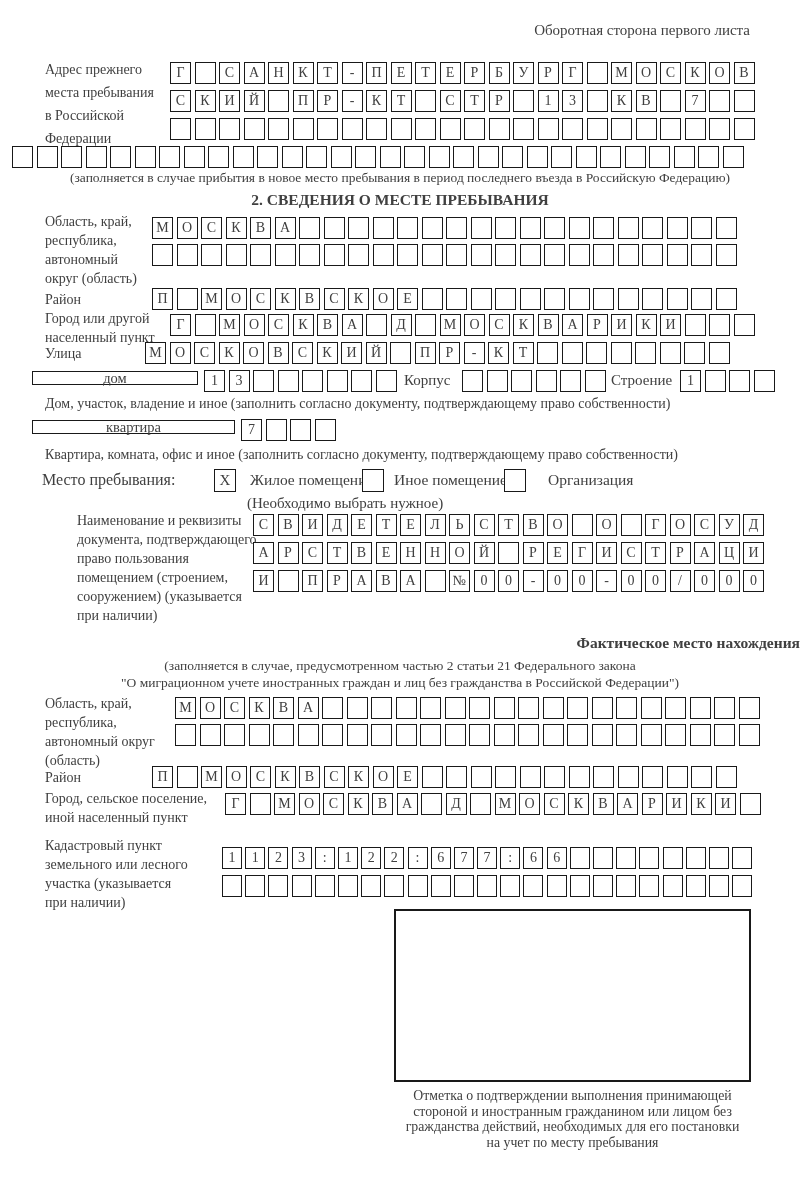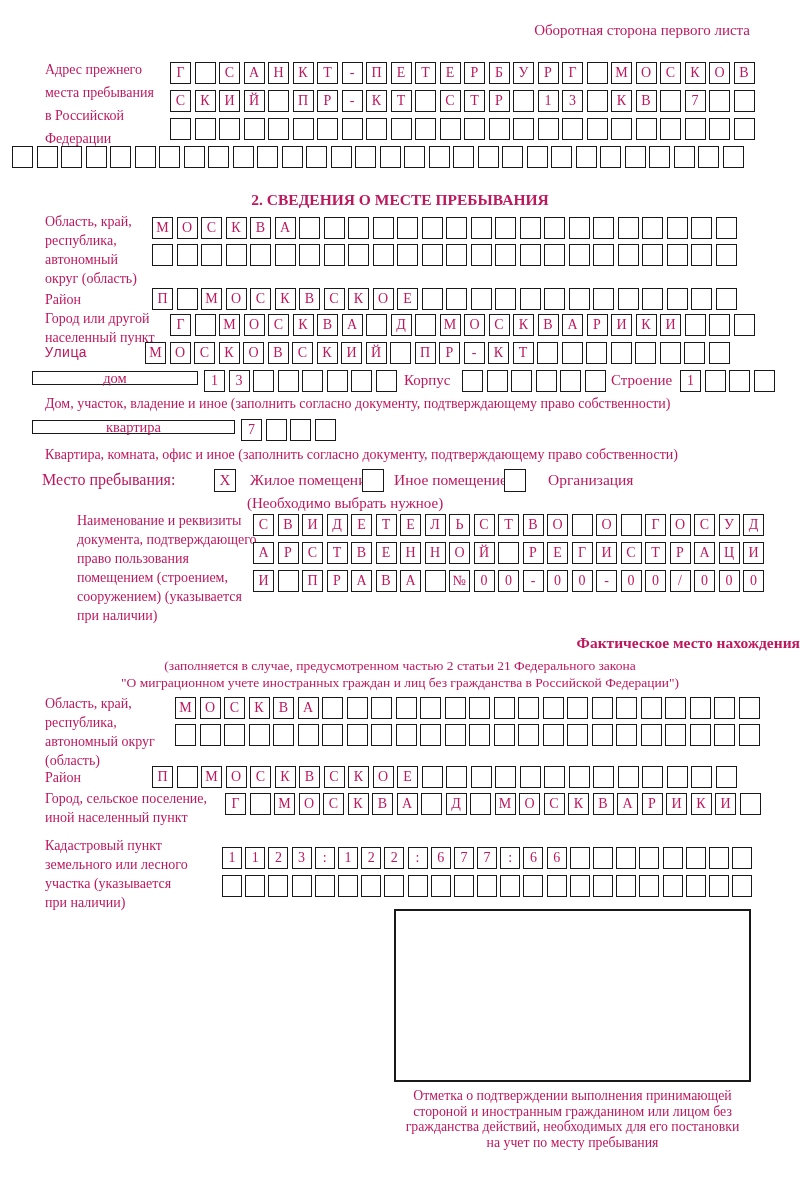--- a/index.html
+++ b/index.html
@@ -1,17 +1,17 @@
 <!DOCTYPE html>
 <html><head>
 <meta charset="utf-8">
 <style>
   html,body{margin:0;padding:0;background:#fff;}
   .page{position:relative;width:800px;height:1180px;background:#fff;overflow:hidden;
-        font-family:"Liberation Serif","DejaVu Serif",serif;color:#be185d;}
+        font-family:"Liberation Serif","DejaVu Serif",serif;color:#404040;}
   .abs{position:absolute;}
   .grid{display:flex;gap:3.5px;}
   .cell{flex:none;width:21px;height:22px;border:1.8px solid #191919;box-sizing:border-box;
         display:flex;align-items:center;justify-content:center;font-size:14px;background:#fff;}
   .grid.cad{gap:3.2px;}
   .grid.cad .cell{width:20px;}
   .lbl{font-size:14px;line-height:19px;white-space:nowrap;}
   .lbl-lines div{font-size:14px;line-height:19px;white-space:nowrap;}
   .prevlbl div{line-height:23px;}
   .cap{font-size:15px;white-space:nowrap;}
@@ -142,20 +142,21 @@
       <div class="cell"></div>
       <div class="cell"></div>
       <div class="cell"></div>
       <div class="cell"></div>
       <div class="cell"></div>
       <div class="cell"></div>
       <div class="cell"></div>
       <div class="cell"></div>
       <div class="cell"></div>
     </div>
+  <div class="abs cap-c" style="top:170px;">(заполняется в случае прибытия в новое место пребывания в период последнего въезда в Российскую Федерацию)</div>
 
   <div class="abs title" style="top:191px;">2. СВЕДЕНИЯ О МЕСТЕ ПРЕБЫВАНИЯ</div>
 
   <div class="abs lbl-lines" style="left:45px;top:212px;">
     <div>Область, край,</div>
     <div>республика,</div>
     <div>автономный</div>
     <div>округ (область)</div>
   </div>
   <div class="abs grid" style="left:152px;top:217px;">
@@ -263,21 +264,21 @@
       <div class="cell">А</div>
       <div class="cell">Р</div>
       <div class="cell">И</div>
       <div class="cell">К</div>
       <div class="cell">И</div>
       <div class="cell"></div>
       <div class="cell"></div>
       <div class="cell"></div>
     </div>
 
-  <div class="abs lbl" style="left:45px;top:344px;font-family:Liberation Mono, monospace;">Улица</div>
+  <div class="abs lbl" style="left:45px;top:344px;">Улица</div>
   <div class="abs grid" style="left:145px;top:342px;">
       <div class="cell">М</div>
       <div class="cell">О</div>
       <div class="cell">С</div>
       <div class="cell">К</div>
       <div class="cell">О</div>
       <div class="cell">В</div>
       <div class="cell">С</div>
       <div class="cell">К</div>
       <div class="cell">И</div>

